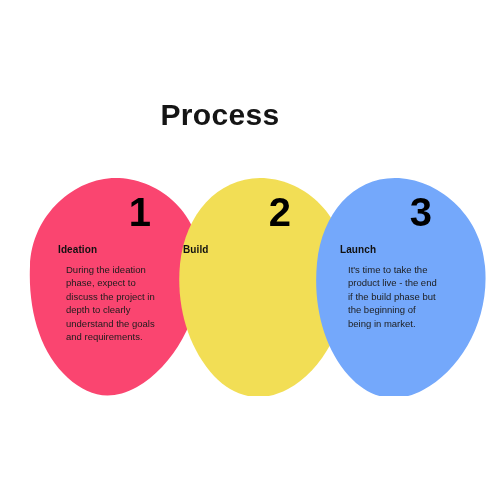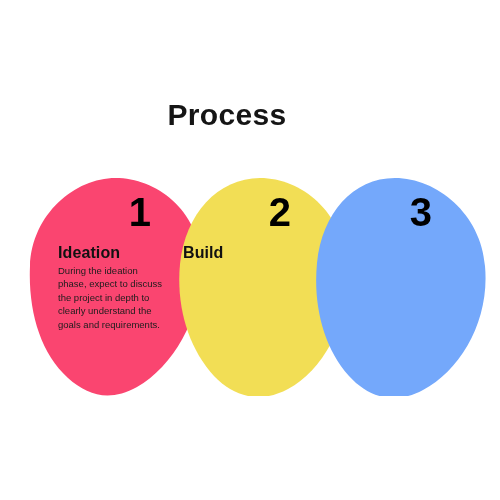--- a/index.html
+++ b/index.html
@@ -15,21 +15,21 @@
   }
   #infographic {
     position: relative;
     width: 500px;
     height: 500px;
     background: #ffffff;
   }
   #page-title {
     position: absolute;
     top: 98px;
-    left: 15px;
+    left: 8px;
     width: 424px;
     text-align: center;
     font-size: 30px;
     font-weight: bold;
     letter-spacing: 0.3px;
     color: #151515;
     font-family: "Liberation Sans", sans-serif;
   }
   .stage {
     position: absolute;
@@ -67,31 +67,31 @@
     letter-spacing: -0.5px;
     font-family: "Liberation Sans", sans-serif;
   }
   .stage-text {
     position: absolute;
     top: 68px;
     width: 108px;
     color: #1a1a1a;
   }
   .stage-heading {
-    font-size: 16px;
+    font-size: 10px;
     font-weight: bold;
     color: #111111;
     margin: 0 0 2px 0;
     letter-spacing: 0.1px;
   }
   .stage-body {
     font-size: 9.5px;
     line-height: 1.42;
     color: #1c1c1c;
-    margin: 0;
+    margin: 8px;
   }
 
   
   #stage-1 { left: 28px; z-index: 1; }
   #stage-1 .stage-number { padding-left: 24px; }
   #stage-1 .stage-text { left: 30px; }
 
   
   #stage-2 { left: 176px; z-index: 2; }
   #stage-2 .stage-number { padding-left: 16px; }
@@ -139,16 +139,20 @@
   </div>
 
   <div class="stage" id="stage-3">
     <div class="stage-blob">
       <svg viewBox="0 0 175 220" preserveAspectRatio="none" aria-hidden="true">
         <path id="blob-path-3" d="M82 2 C124 2 168 38 172 90 C177 144 148 194 110 214 C82 229 56 222 36 200 C10 171 0 128 4 87 C9 37 40 2 82 2 Z" fill="#74A8FB"></path>
       </svg>
     </div>
     <div class="stage-content">
       <div class="stage-number">3</div>
+      <div class="stage-text">
+        <p class="stage-heading">Launch</p>
+        <p class="stage-body">It's time to take the product live - the end if the build phase but the beginning of being in market.</p>
+      </div>
     </div>
   </div>
 
 </div>
 
 </body></html>

